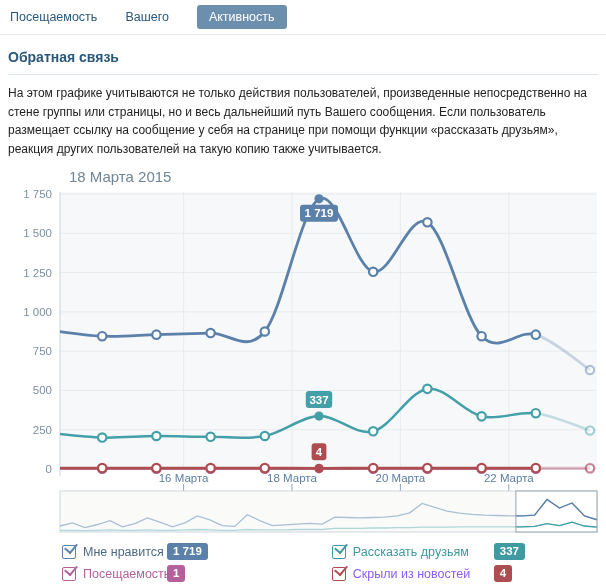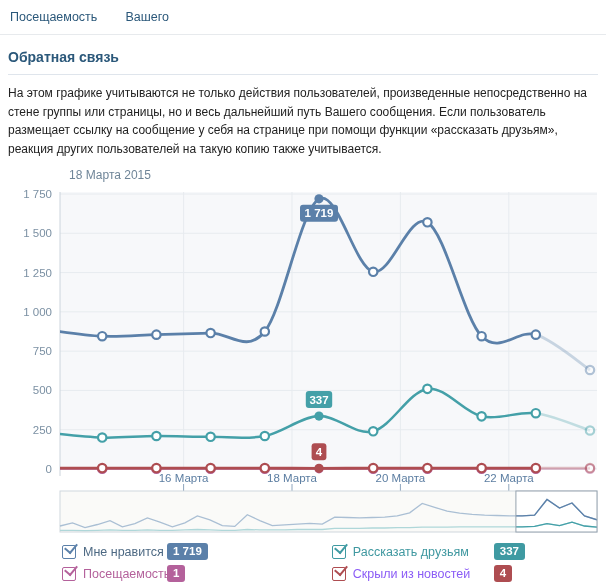--- a/index.html
+++ b/index.html
@@ -3,41 +3,42 @@
 <meta charset="utf-8">
 <style>
   html,body{margin:0;padding:0;background:#fff;}
   body{width:606px;font-family:"Liberation Sans",sans-serif;color:var(--body_text,#222);font-size:12.5px;}
   .tabbar{display:flex;align-items:center;height:34px;padding:0 10px;border-bottom:1px solid var(--divider,#e7eaed);}
   .tab{font-weight:normal;color:var(--link,#2b587a);font-size:12.5px;margin-right:28px;text-decoration:none;cursor:pointer;white-space:nowrap;}
   .tab.active{background:var(--active_tab_bg,#6d8fae);color:var(--active_tab_text,#fff);padding:5px 12px;border-radius:3px;margin-right:0;}
   .export{margin-left:auto;color:var(--export_link,#5f7890);font-size:12.5px;cursor:pointer;text-decoration:none;}
   h2.section-title{margin:14px 8px 0;padding-bottom:9px;border-bottom:1px solid #dfe5ec;color:var(--section_title,#2b587a);font-size:14px;font-weight:bold;}
   p.desc{margin:9px 8px 0;width:590px;font-size:12px;line-height:1.55;color:var(--body_text,#222);}
-  .chart-date{margin:10px 0 0 69px;font-size:12px;color:var(--chart_title,#6f8598);height:15px;}
+  .chart-date{margin:10px 0 0 69px;font-size:15px;color:var(--chart_title,#6f8598);height:15px;}
   svg{display:block;}
   #main-chart{margin-top:1px;}
   #main-chart text,#mini-chart text{font-family:"Liberation Sans",sans-serif;}
   .legend{display:flex;margin:7px 0 0 62px;}
   .legend-col{display:flex;flex-direction:column;gap:5px;}
   .legend-col.c2{margin-left:124px;}
   .legend-item{display:flex;align-items:center;height:17px;}
   .cb{width:12px;height:12px;border:1px solid #888;border-radius:2px;background:#fff;position:relative;margin-right:7px;cursor:pointer;flex:none;}
   .check{position:absolute;left:2px;top:-3px;width:10px;height:6px;border:0 solid #888;border-left-width:2px;border-bottom-width:2px;transform:rotate(-50deg);}
   .lbl{font-size:12.5px;}
   .legend-col.c1 .lbl{width:84px;}
   .legend-col.c2 .lbl{width:141px;}
   .val{color:#fff;font-weight:bold;font-size:11.5px;padding:2px 6px;border-radius:3px;line-height:13px;}
 </style>
 </head>
 <body>
 
 <div class="tabbar">
   <a class="tab">Посещаемость</a>
   <a class="tab">Вашего</a>
+  <a class="tab active">Активность</a>
 </div>
 
 <h2 class="section-title">Обратная связь</h2>
 <p class="desc">На этом графике учитываются не только действия пользователей, произведенные непосредственно на стене группы или страницы, но и весь дальнейший путь Вашего сообщения. Если пользователь размещает ссылку на сообщение у себя на странице при помощи функции «рассказать друзьям», реакция других пользователей на такую копию также учитывается.</p>
 
 <div>
   <div class="chart-date">18 Марта 2015</div>
   <svg id="main-chart" width="606" height="300" viewBox="0 0 606 300">
       <defs>
         <clipPath id="plotclip">

